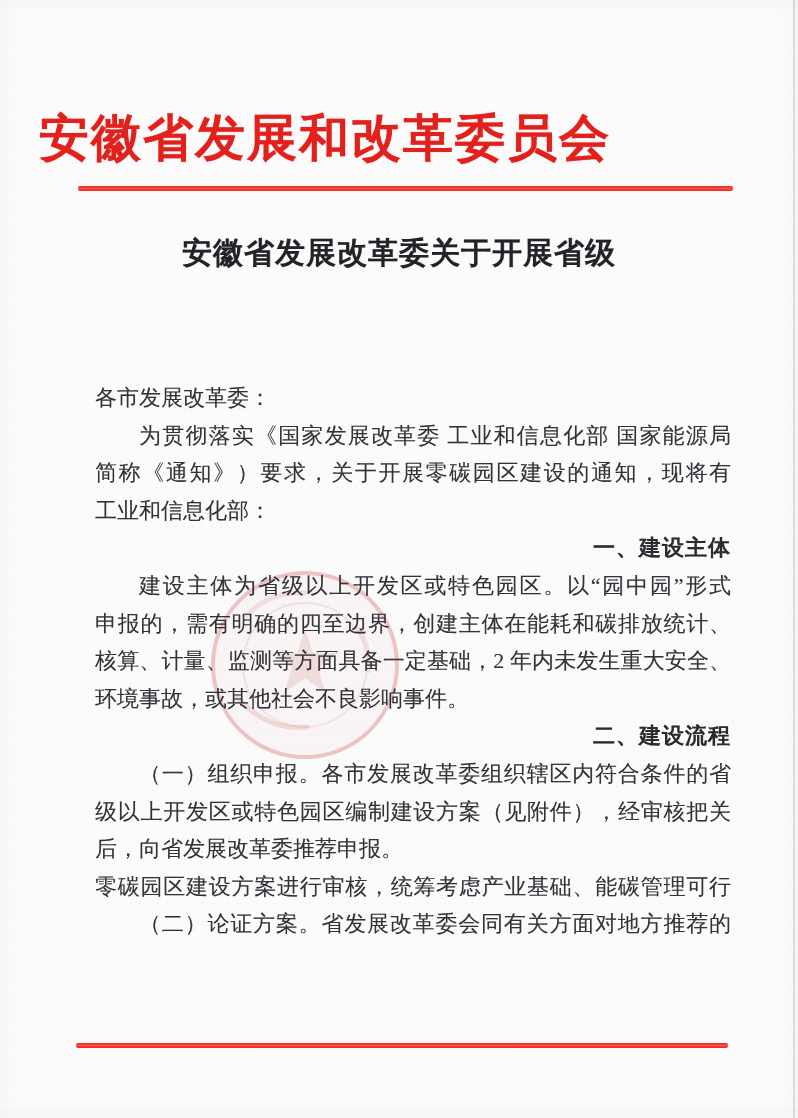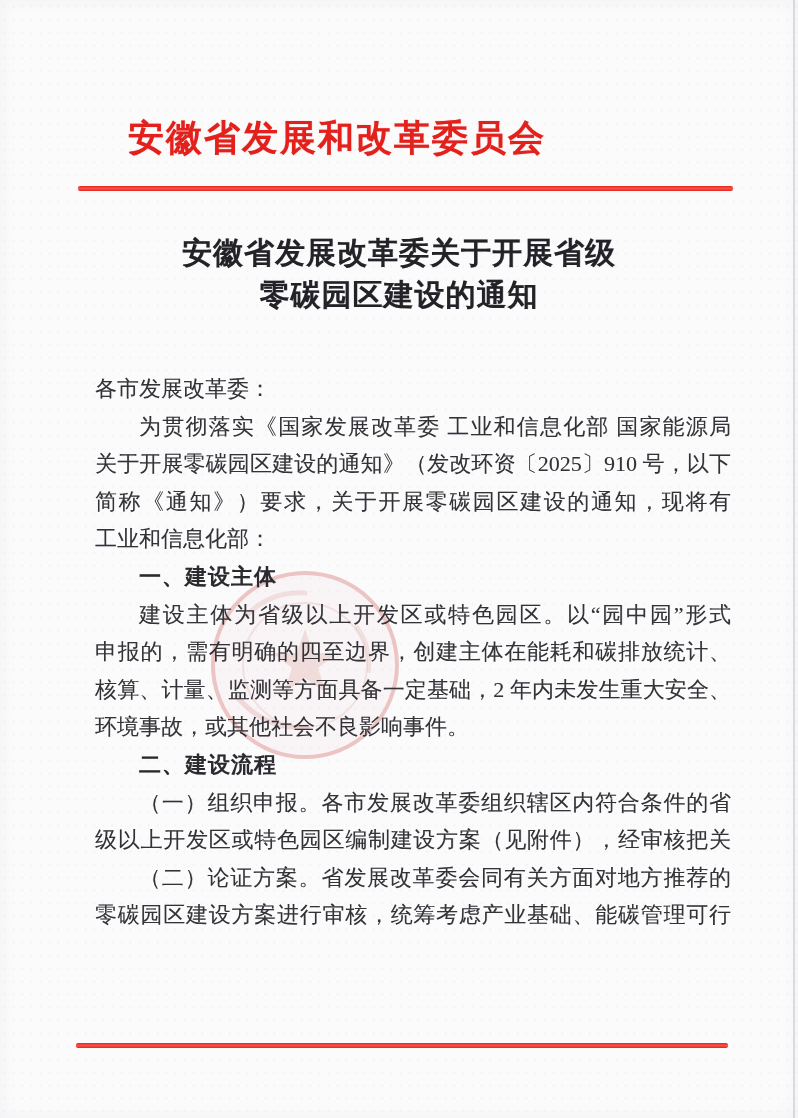--- a/index.html
+++ b/index.html
@@ -18,103 +18,102 @@
     background-size: 9px 13px;
     box-shadow: inset 0 0 18px rgba(60,60,80,0.05);
   }
   .edge-right {
     position: absolute; right: 3px; top: 0; bottom: 0; width: 2px;
     background: rgba(140,140,160,0.28);
   }
   .agency-header {
     position: absolute; left: 0; top: 103; top: 103px; width: 650px;
     text-align: center;
-    font-size: 36px; line-height: 70px; font-weight: 700;
+    font-size: 50px; line-height: 70px; font-weight: 700;
     letter-spacing: 2px;
     color: #e3211c;
     text-shadow: 0 0 1px rgba(227,33,28,0.55);
     white-space: nowrap;
-    padding-left: 12px;
   }
   .rule { position: absolute; border-radius: 2px; }
   .rule-top {
     left: 78px; top: 186px; width: 655px; height: 5px;
     background: linear-gradient(180deg, #e8241f 0%, #f9524a 50%, #e8241f 100%);
   }
   .rule-bottom {
     left: 76px; top: 1043px; width: 652px; height: 5px;
     background: linear-gradient(180deg, #e8241f 0%, #f9524a 50%, #e8241f 100%);
   }
   .doc-title {
     position: absolute; left: 0; top: 232px; width: 798px;
     text-align: center;
     font-size: 30px; line-height: 42px; font-weight: 700;
     color: #222227;
     letter-spacing: 1px;
     text-shadow: 0.4px 0.4px 0 rgba(30,30,40,0.35);
   }
   .body-text {
-    position: absolute; left: 95px; top: 370px; width: 636px;
+    position: absolute; left: 95px; top: 379px; width: 636px;
     font-size: 22px; line-height: 37.6px;
     color: #323237;
     text-shadow: 0.3px 0.3px 0 rgba(40,40,50,0.25);
   }
   .line { white-space: normal; }
   .line.indent { text-indent: 2em; }
   .line.fill { text-align: justify; text-align-last: justify; }
   .line.heading {
     font-family: "Liberation Sans", sans-serif;
     font-weight: 700;
     color: #2a2a2f;
     letter-spacing: 1px;
+    text-align: right;
   }
   .seal {
     position: absolute; left: 207px; top: 567px;
     width: 196px; height: 196px;
     pointer-events: none;
   }
 </style>
 </head>
 <body>
 
 <div class="page">
 
   <div class="agency-header">安徽省发展和改革委员会</div>
 
   <div class="rule rule-top"></div>
 
   <div class="doc-title">
     <div>安徽省发展改革委关于开展省级</div>
-    <div>零碳园区建设的通知</div>
   </div>
 
   <svg class="seal" viewBox="0 0 196 196" xmlns="http://www.w3.org/2000/svg">
     <circle cx="98" cy="98" r="92" fill="none" stroke="#c9473f" stroke-width="4" opacity="0.30"></circle>
     <circle cx="98" cy="98" r="90" fill="rgba(210,90,80,0.035)" stroke="none"></circle>
     <circle cx="98" cy="98" r="62" fill="none" stroke="#c9473f" stroke-width="2" opacity="0.12"></circle>
     <path d="M30,130 q30,34 70,30" fill="none" stroke="#c9473f" stroke-width="5" opacity="0.16" stroke-linecap="round"></path>
     <path d="M40,48 q24,-24 58,-22" fill="none" stroke="#c9473f" stroke-width="5" opacity="0.13" stroke-linecap="round"></path>
     <path d="M98,62 L106,86 L131,86 L111,101 L119,126 L98,111 L77,126 L85,101 L65,86 L90,86 Z" fill="#c9473f" opacity="0.14"></path>
     <path d="M150,60 q14,18 12,44" fill="none" stroke="#c9473f" stroke-width="4" opacity="0.12" stroke-linecap="round"></path>
   </svg>
 
   <div class="body-text">
       <div class="line">各市发展改革委：</div>
       <div class="line indent fill">为贯彻落实《国家发展改革委 工业和信息化部 国家能源局</div>
-      <div class="line fill">关于开展零碳园区建设的通知》（发改环资〔2025〕910 号，以下</div>
       <div class="line fill">简称《通知》）要求，关于开展零碳园区建设的通知，现将有</div>
       <div class="line">工业和信息化部：</div>
       <div class="line indent heading">一、建设主体</div>
       <div class="line indent fill">建设主体为省级以上开发区或特色园区。以“园中园”形式</div>
       <div class="line fill">申报的，需有明确的四至边界，创建主体在能耗和碳排放统计、</div>
       <div class="line fill">核算、计量、监测等方面具备一定基础，2 年内未发生重大安全、</div>
       <div class="line">环境事故，或其他社会不良影响事件。</div>
       <div class="line indent heading">二、建设流程</div>
       <div class="line indent fill">（一）组织申报。各市发展改革委组织辖区内符合条件的省</div>
       <div class="line fill">级以上开发区或特色园区编制建设方案（见附件），经审核把关</div>
+      <div class="line">后，向省发展改革委推荐申报。</div>
+      <div class="line fill">零碳园区建设方案进行审核，统筹考虑产业基础、能碳管理可行</div>
       <div class="line indent fill">（二）论证方案。省发展改革委会同有关方面对地方推荐的</div>
-      <div class="line fill">零碳园区建设方案进行审核，统筹考虑产业基础、能碳管理可行</div>
     </div>
 
   <div class="rule rule-bottom"></div>
 
   <div class="edge-right"></div>
 </div>
 
 </body></html>

